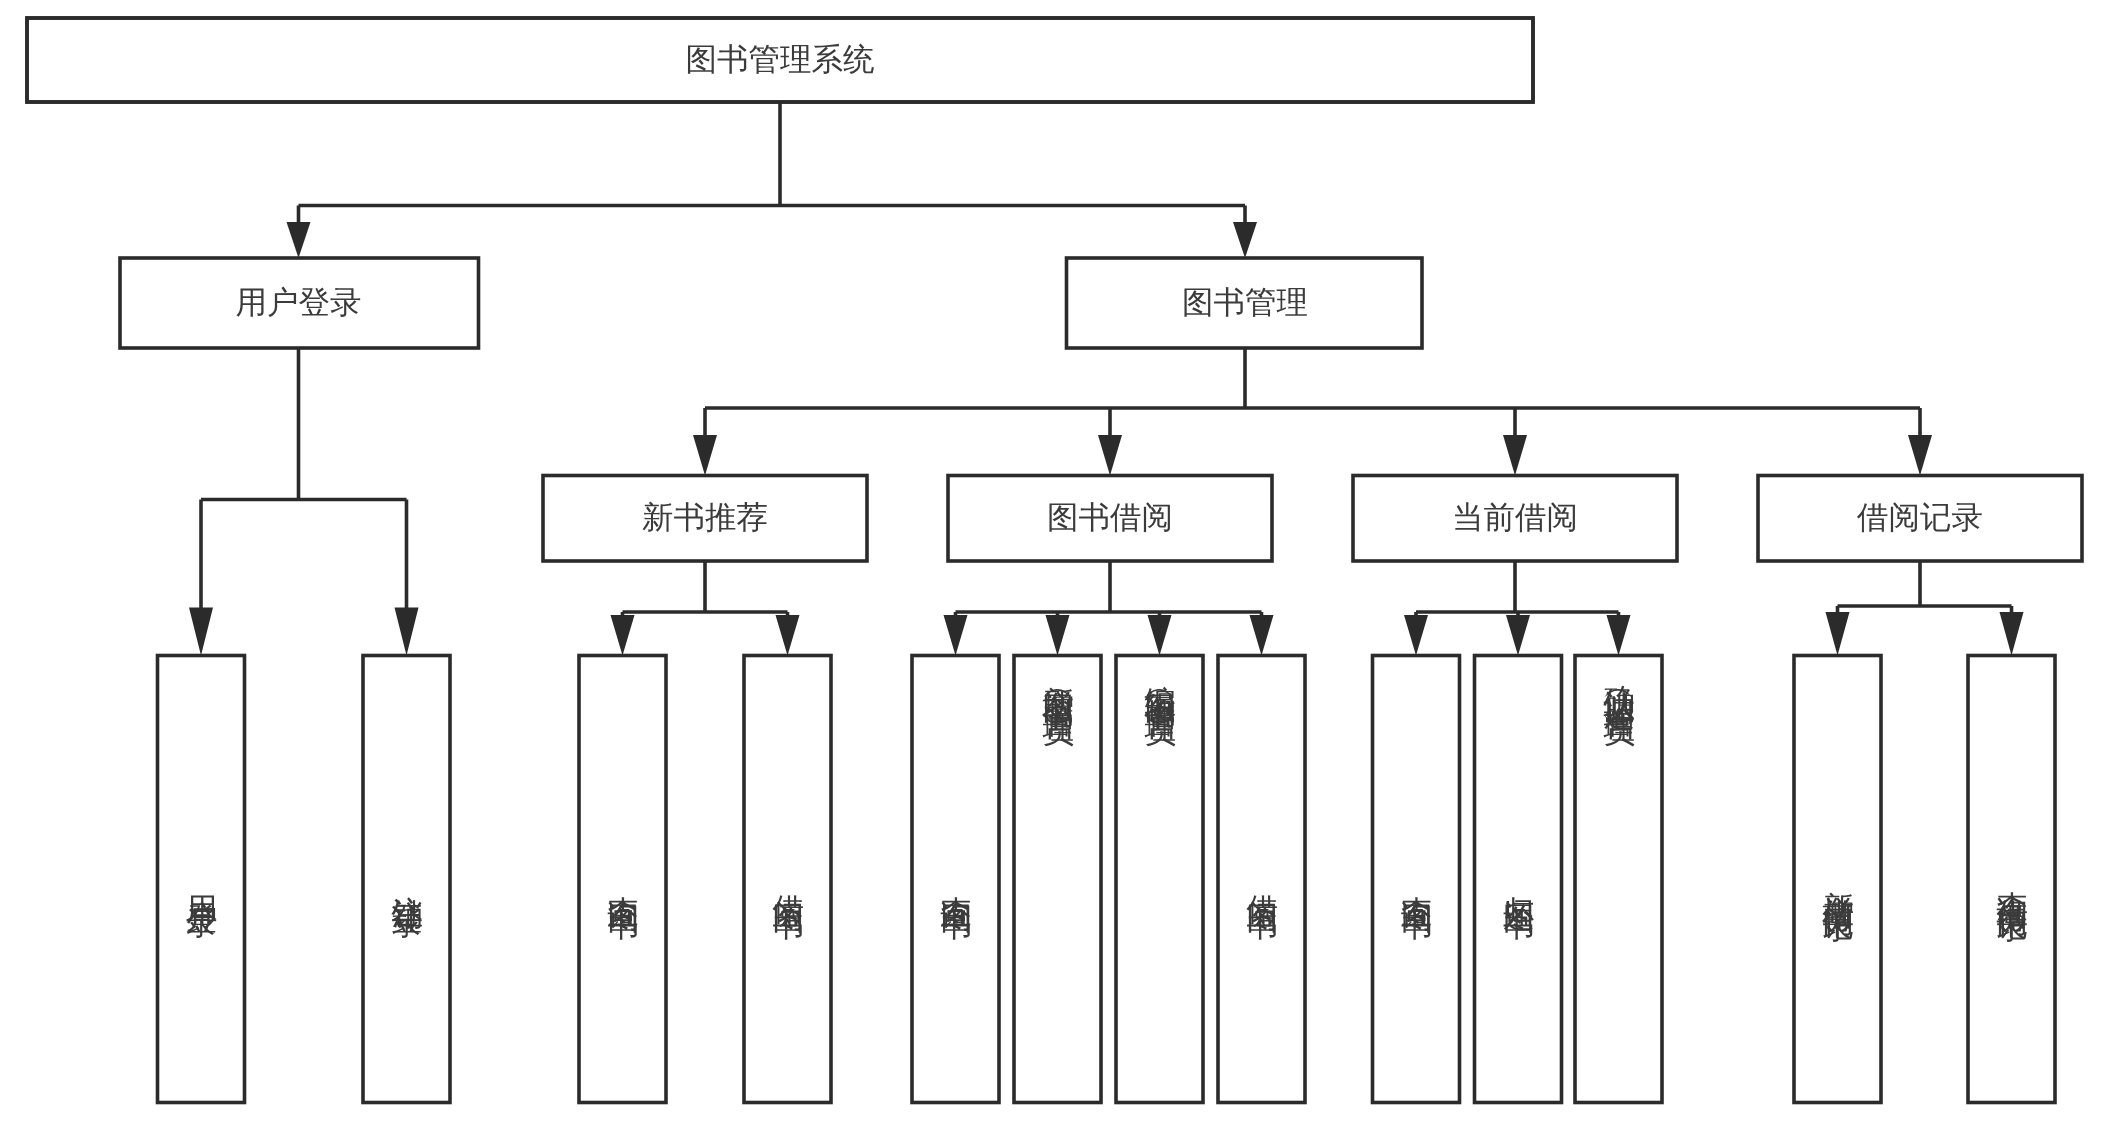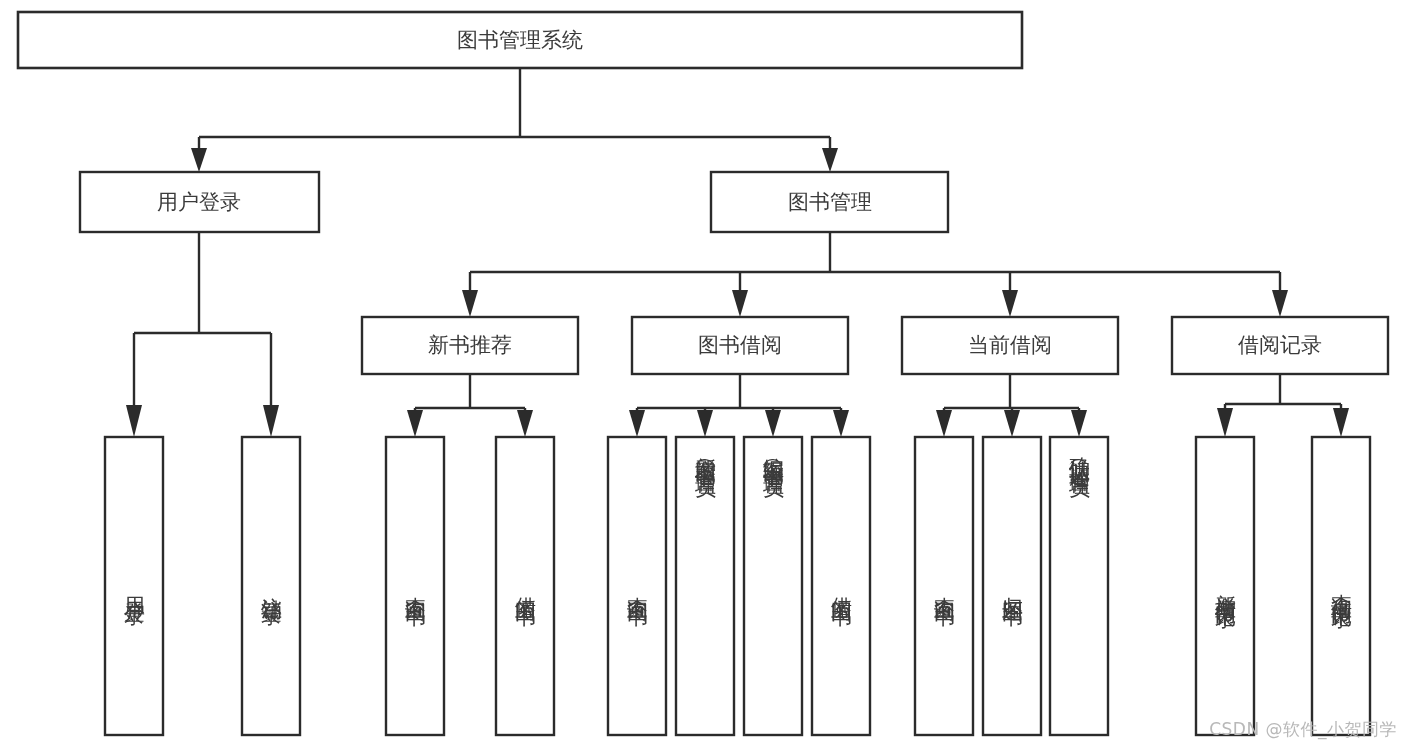--- a/index.html
+++ b/index.html
@@ -239,14 +239,13 @@
     <span class="leaf-label">确认归还（管理员）</span>
   </div>
 
   <div class="leaf-label-wrap" style="left:1196px; top:437px; width:58px; height:298px;">
     <span class="leaf-label">新增借阅记录</span>
   </div>
   <div class="leaf-label-wrap" style="left:1312px; top:437px; width:58px; height:298px;">
     <span class="leaf-label">查询借阅记录</span>
   </div>
 
-  <div class="watermark">CSDN @软件_小贺同学</div>
 </div>
 
 </body></html>

